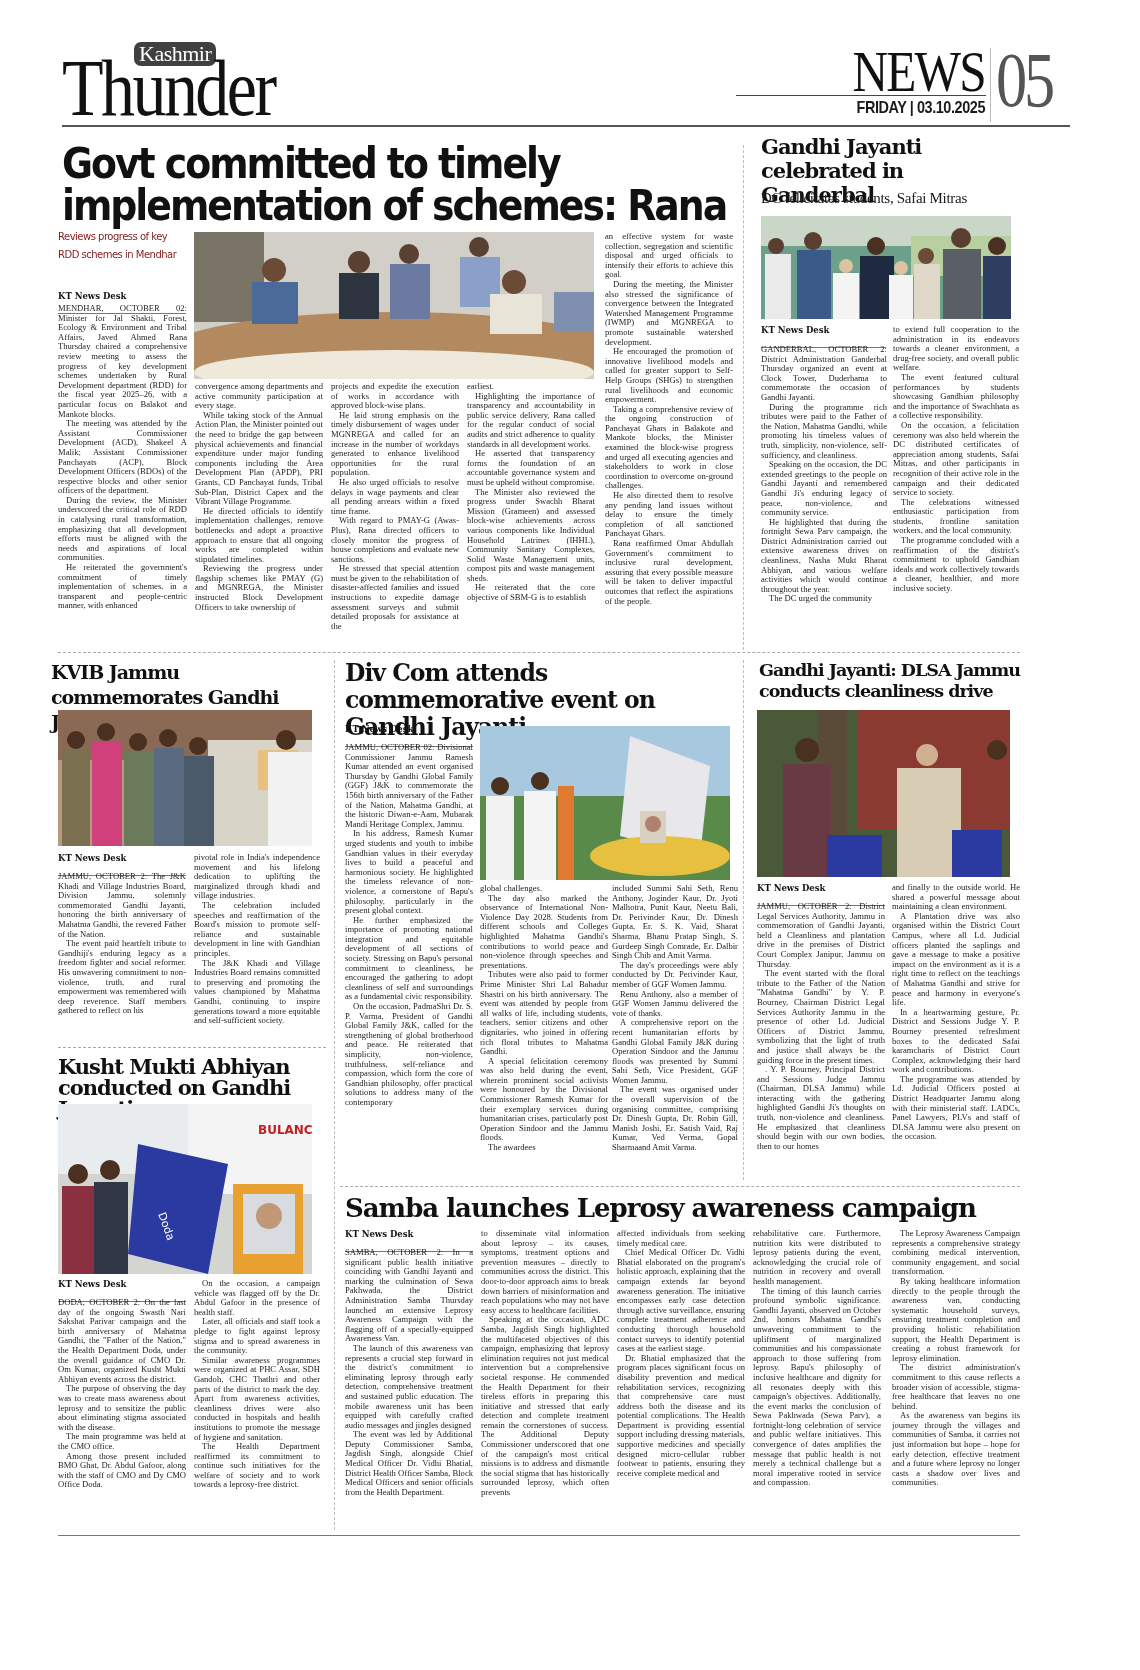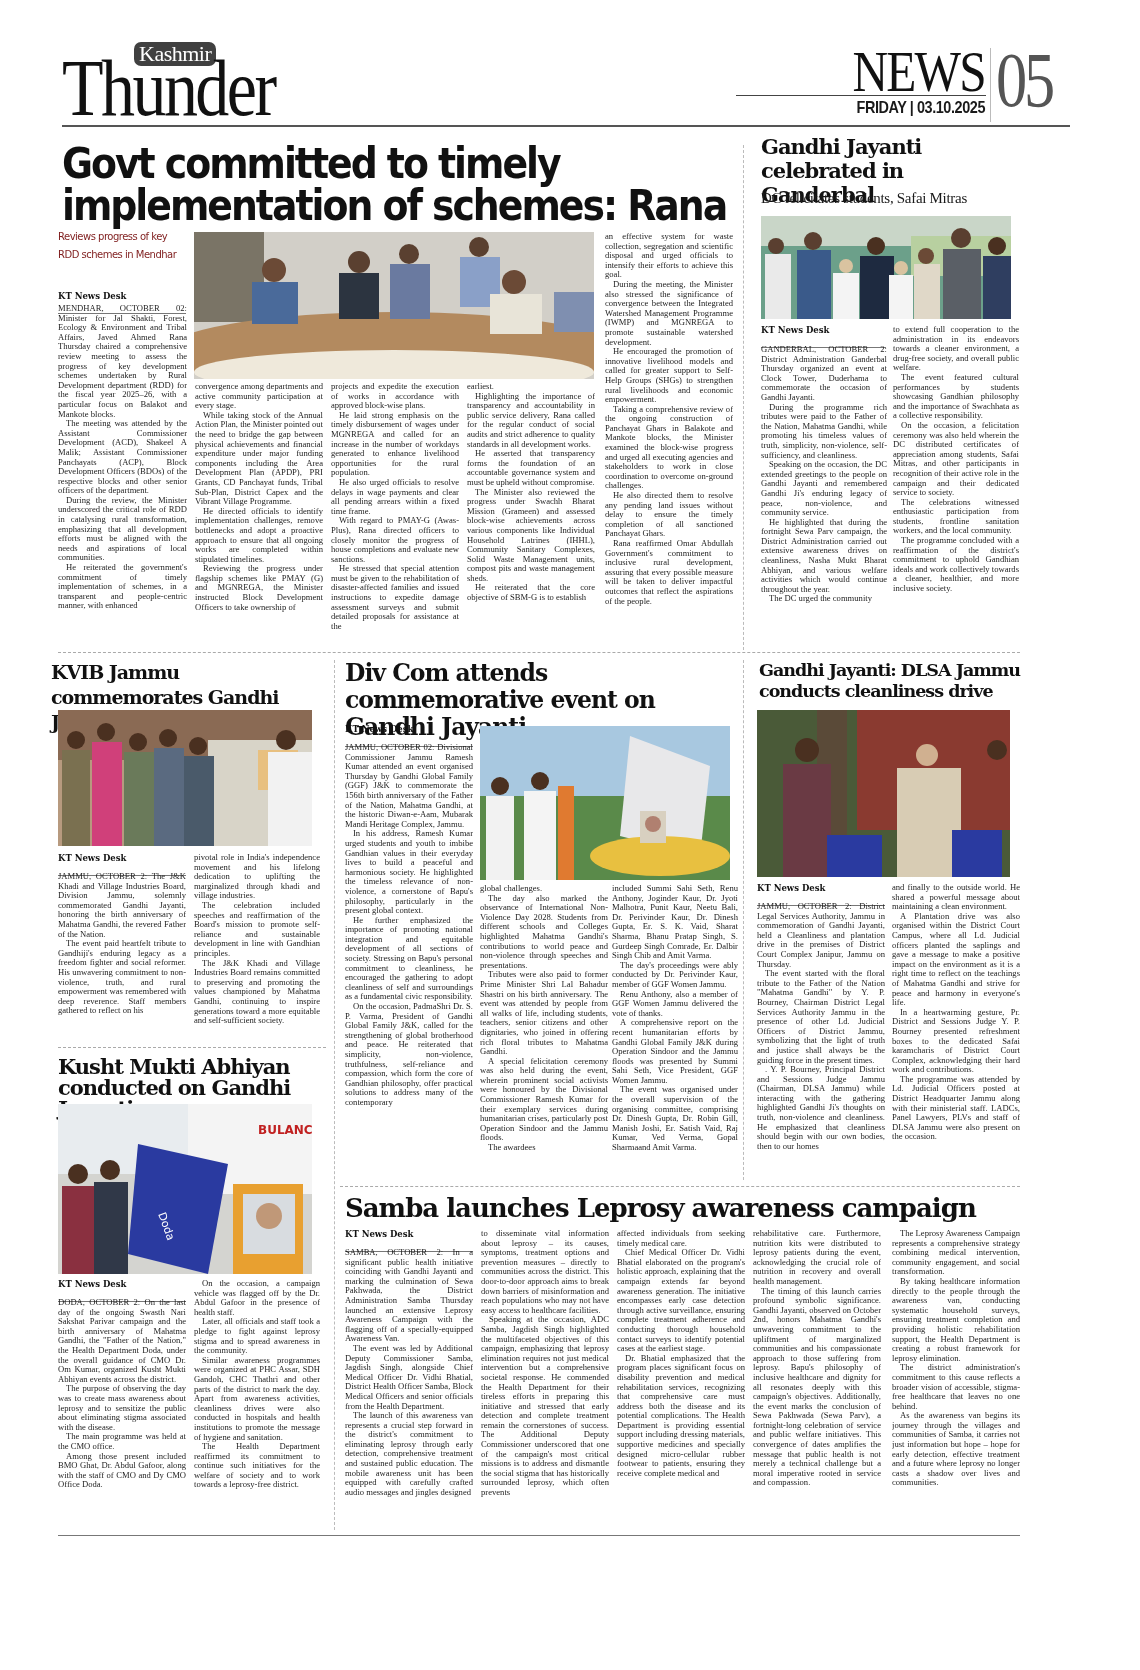--- a/index.html
+++ b/index.html
@@ -278,22 +278,22 @@
   <p>In a heartwarming gesture, Pr. District and Sessions Judge Y. P. Bourney presented refreshment boxes to the dedicated Safai karamcharis of District Court Complex, acknowledging their hard work and contributions.</p>
   <p>The programme was attended by Ld. Judicial Officers posted at District Headquarter Jammu along with their ministerial staff. LADCs, Panel Lawyers, PLVs and staff of DLSA Jammu were also present on the occasion.</p>
 </div>
 
 <div class="abs hrule" style="left:340px;top:1186px;width:680px"></div>
 
 <div class="abs h-serif" style="left:345px;top:1193px;width:680px;font-size:26px;line-height:30px">Samba launches Leprosy awareness campaign</div>
 <div class="abs byline" style="left:345px;top:1229px;width:128px">KT News Desk</div>
 <div class="abs col" style="left:345px;top:1248px;width:128px;height:282px">
   <p class="first">SAMBA, OCTOBER 2: In a significant public health initiative coinciding with Gandhi Jayanti and marking the culmination of Sewa Pakhwada, the District Administration Samba Thursday launched an extensive Leprosy Awareness Campaign with the flagging off of a specially-equipped Awareness Van.</p>
+  <p>The launch of this awareness van represents a crucial step forward in the district's commitment to eliminating leprosy through early detection, comprehensive treatment and sustained public education. The mobile awareness unit has been equipped with carefully crafted audio messages and jingles designed</p>
   <p>The event was led by Additional Deputy Commissioner Samba, Jagdish Singh, alongside Chief Medical Officer Dr. Vidhi Bhatial, District Health Officer Samba, Block Medical Officers and senior officials from the Health Department.</p>
-  <p>The launch of this awareness van represents a crucial step forward in the district's commitment to eliminating leprosy through early detection, comprehensive treatment and sustained public education. The mobile awareness unit has been equipped with carefully crafted audio messages and jingles designed</p>
 </div>
 <div class="abs col" style="left:481px;top:1229px;width:128px;height:301px">
   <p class="first">to disseminate vital information about leprosy – its causes, symptoms, treatment options and prevention measures – directly to communities across the district. This door-to-door approach aims to break down barriers of misinformation and reach populations who may not have easy access to healthcare facilities.</p>
   <p>Speaking at the occasion, ADC Samba, Jagdish Singh highlighted the multifaceted objectives of this campaign, emphasizing that leprosy elimination requires not just medical intervention but a comprehensive societal response. He commended the Health Department for their tireless efforts in preparing this initiative and stressed that early detection and complete treatment remain the cornerstones of success. The Additional Deputy Commissioner underscored that one of the campaign's most critical missions is to address and dismantle the social stigma that has historically surrounded leprosy, which often prevents</p>
 </div>
 <div class="abs col" style="left:617px;top:1229px;width:128px;height:301px">
   <p class="first">affected individuals from seeking timely medical care.</p>
   <p>Chief Medical Officer Dr. Vidhi Bhatial elaborated on the program's holistic approach, explaining that the campaign extends far beyond awareness generation. The initiative encompasses early case detection through active surveillance, ensuring complete treatment adherence and conducting thorough household contact surveys to identify potential cases at the earliest stage.</p>
   <p>Dr. Bhatial emphasized that the program places significant focus on disability prevention and medical rehabilitation services, recognizing that comprehensive care must address both the disease and its potential complications. The Health Department is providing essential support including dressing materials, supportive medicines and specially designed micro-cellular rubber footwear to patients, ensuring they receive complete medical and</p>
 </div>

